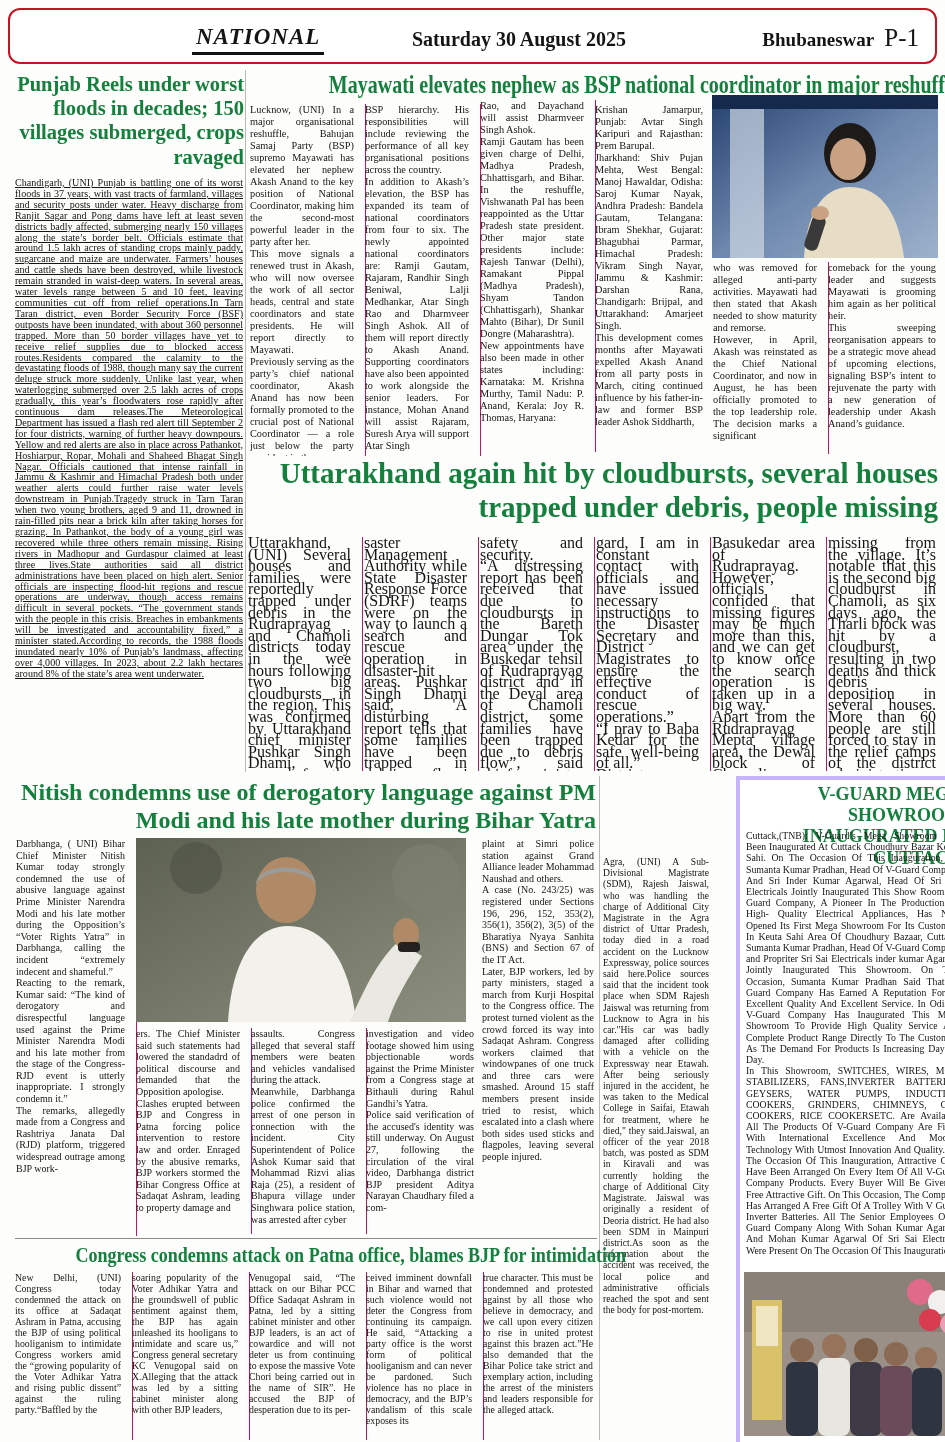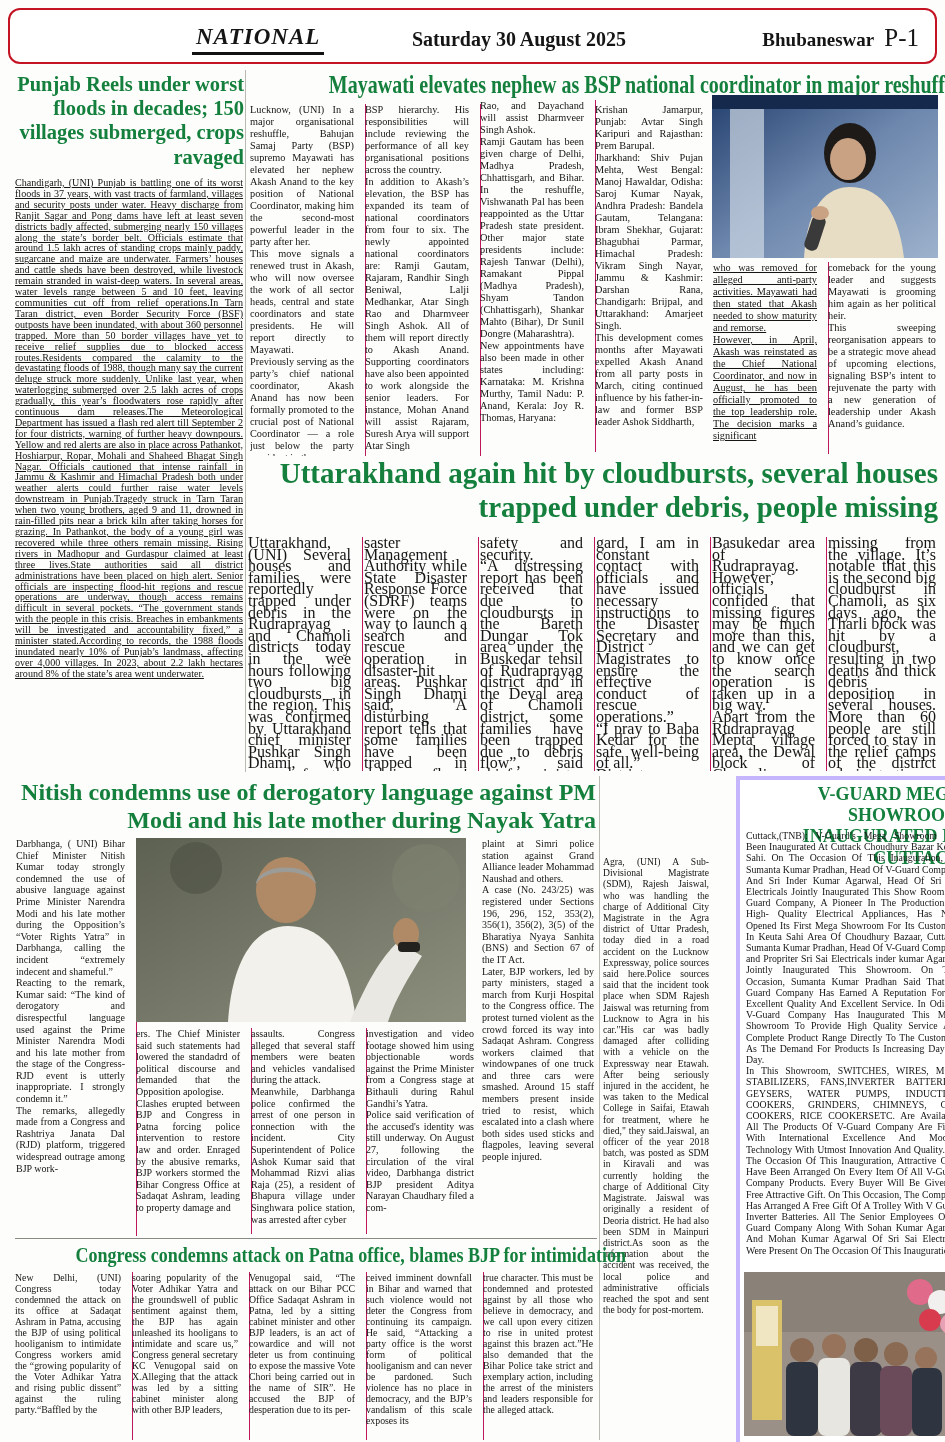--- a/index.html
+++ b/index.html
@@ -84,40 +84,40 @@
       <rect width="226" height="163" fill="url(#mg)"></rect>
       <rect x="0" y="0" width="226" height="14" fill="#15294d"></rect>
       <rect x="18" y="14" width="34" height="149" fill="#cfd8e4" opacity="0.7"></rect>
       <ellipse cx="138" cy="58" rx="26" ry="30" fill="#1d1a18"></ellipse>
       <ellipse cx="136" cy="64" rx="18" ry="21" fill="#c9a183"></ellipse>
       <path d="M92,163 C95,110 115,92 138,92 C165,92 186,112 192,163 Z" fill="#e7dcc4"></path>
       <rect x="96" y="120" width="14" height="36" rx="6" fill="#3a3a3a" transform="rotate(18 103 138)"></rect>
       <ellipse cx="108" cy="118" rx="9" ry="7" fill="#c9a183"></ellipse>
     </svg>
   </div>
-  <div class="col f-col vr" style="left:713px;top:262px;width:104px;height:192px;text-decoration:underline;">who was removed for alleged anti-party activities. Mayawati had then stated that Akash needed to show maturity and remorse.
+  <div class="col f-col vr" style="left:713px;top:262px;width:104px;height:192px;">who was removed for alleged anti-party activities. Mayawati had then stated that Akash needed to show maturity and remorse.
 However, in April, Akash was reinstated as the Chief National Coordinator, and now in August, he has been officially promoted to the top leadership role. The decision marks a significant</div>
   <div class="col f-col" style="left:828px;top:262px;width:108px;height:192px;">comeback for the young leader and suggests Mayawati is grooming him again as her political heir.
 This sweeping reorganisation appears to be a strategic move ahead of upcoming elections, signaling BSP’s intent to rejuvenate the party with a new generation of leadership under Akash Anand’s guidance.</div>
 
   <div class="headline" style="left:250px;top:456px;width:688px;font-size:29px;">Uttarakhand again hit by cloudbursts, several houses trapped under debris, people missing</div>
   <div class="col f-uk vr" style="left:248px;top:537px;width:103px;height:234px;">Uttarakhand, (UNI) Several houses and families were reportedly trapped under debris in the Rudraprayag and Chamoli districts today in the wee hours following two big cloudbursts in the region. This was confirmed by Uttarakhand chief minister Pushkar Singh Dhami, who prayed for the safety of the victims. The chief minister said the rescue operation was launched by the local police and the District Di-</div>
   <div class="col f-uk vr" style="left:364px;top:537px;width:103px;height:234px;">saster Management Authority while State Disaster Response Force (SDRF) teams were on the way to launch a search and rescue operation in disaster-hit areas. Pushkar Singh Dhami said, 'A disturbing report tells that some families have been trapped in debris flow.' This happened due to the cloudbursts in the Bareth Dungar Tok area and in the Deval area. I am touch with the officials and have issued instructions for the</div>
   <div class="col f-uk vr" style="left:480px;top:537px;width:103px;height:234px;">safety and security.
 “A distressing report has been received that due to cloudbursts in the Bareth Dungar Tok area under the Buskedar tehsil of Rudraprayag district and in the Deval area of Chamoli district, some families have been trapped due to debris flow”, said chief minister in his social media post on X.
 “Relief and rescue operations are underway at a war footing by the local administration; in this re-</div>
   <div class="col f-uk vr" style="left:596px;top:537px;width:103px;height:234px;">gard, I am in constant contact with officials and have issued necessary instructions to the Disaster Secretary and District Magistrates to ensure the effective conduct of rescue operations.”
 “I pray to Baba Kedar for the safe well-being of all.”
 District officials informed that preliminary information gathered from the tragedy-hit locations finds that two people were reportedly missing from the</div>
   <div class="col f-uk vr" style="left:712px;top:537px;width:103px;height:234px;">Basukedar area of Rudraprayag. However, officials confided that missing figures may be much more than this, and we can get to know once the search operation is taken up in a big way.
 Apart from the Rudraprayag Mepta village area, the Dewal block of Chamoli district bordering Kumaon was also hit by the cloudburst, resulting in several houses trapped under debris and people</div>
   <div class="col f-uk" style="left:828px;top:537px;width:108px;height:234px;">missing from the village. It’s notable that this is the second big cloudburst in Chamoli, as six days ago, the Tharli block was hit by a cloudburst, resulting in two deaths and thick debris deposition in several houses. More than 60 people are still forced to stay in the relief camps of the district administration.
 On the other hand, news of a cloudburst was also reported from Tehri District as well.</div>
 
-  <div class="headline" style="left:16px;top:778px;width:580px;font-size:24px;">Nitish condemns use of derogatory language against PM Modi and his late mother during Nayak Yatra</div>
+  <div class="headline" style="left:16px;top:778px;width:580px;font-size:24px;">Nitish condemns use of derogatory language against PM Modi and his late mother during Bihar Yatra</div>
   <div class="col f-nit vr" style="left:16px;top:838px;width:109px;height:398px;">Darbhanga, ( UNI) Bihar Chief Minister Nitish Kumar today strongly condemned the use of abusive language against Prime Minister Narendra Modi and his late mother during the Opposition’s “Voter Rights Yatra” in Darbhanga, calling the incident “extremely indecent and shameful.”
 Reacting to the remark, Kumar said: “The kind of derogatory and disrespectful language used against the Prime Minister Narendra Modi and his late mother from the stage of the Congress-RJD event is utterly inappropriate. I strongly condemn it.”
 The remarks, allegedly made from a Congress and Rashtriya Janata Dal (RJD) platform, triggered widespread outrage among BJP work-</div>
   <div class="photo" style="left:136px;top:838px;width:330px;height:184px;">
     <svg width="330" height="184" viewBox="0 0 330 184">
       <defs>
         <linearGradient id="ng" x1="0" y1="0" x2="1" y2="1">
           <stop offset="0" stop-color="#5d6152"></stop>
             <stop offset="1" stop-color="#8d8f7e"></stop>
         </linearGradient>

